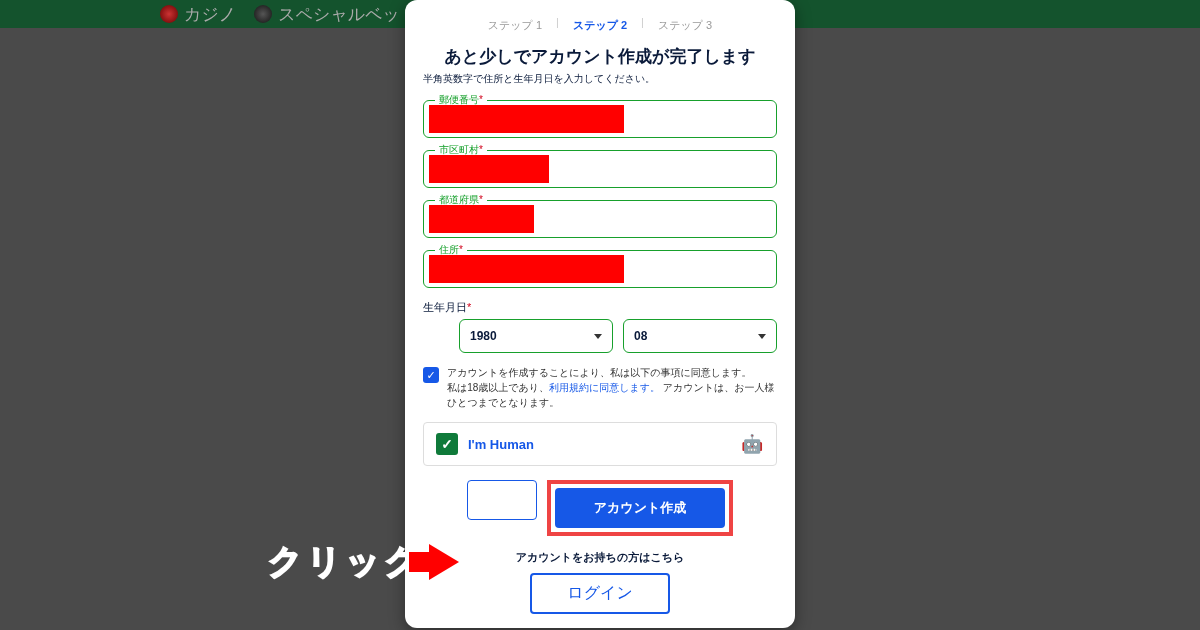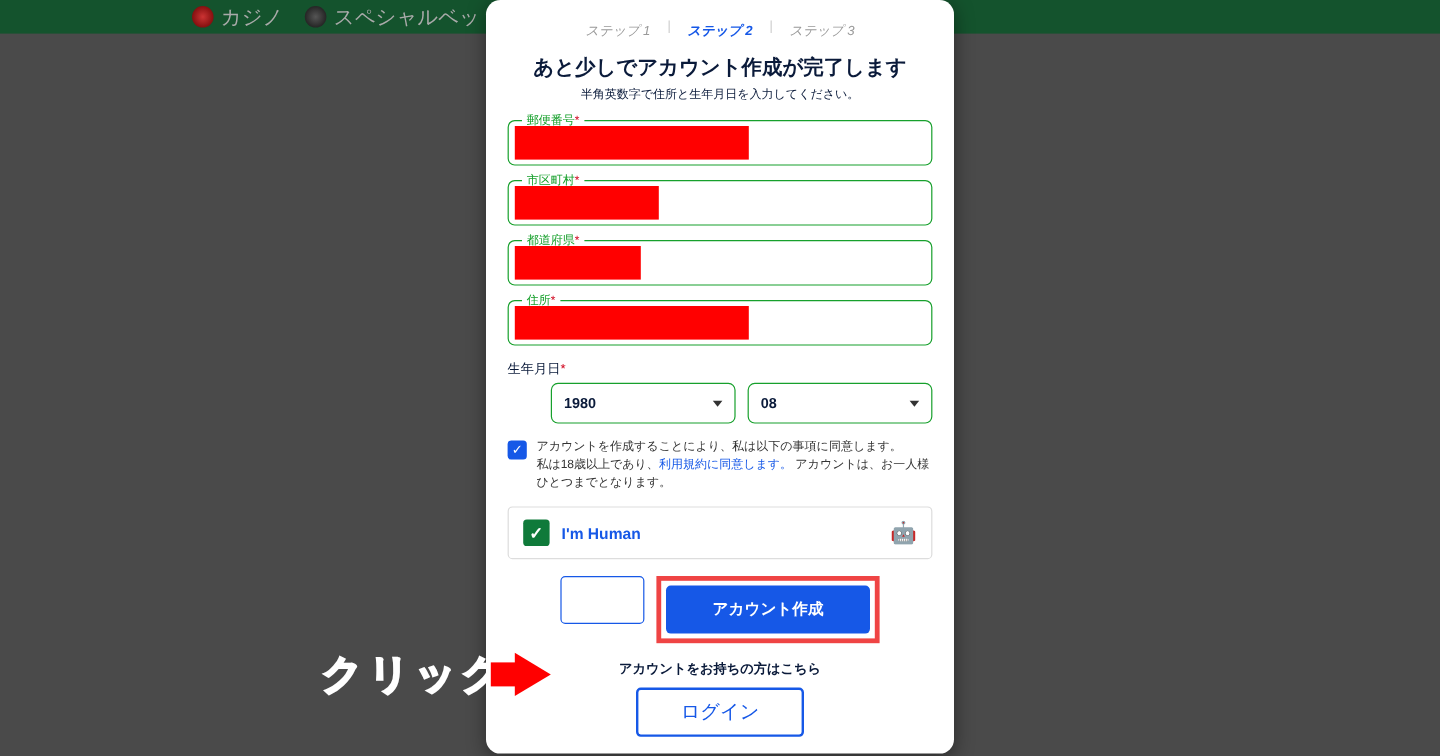--- a/index.html
+++ b/index.html
@@ -43,35 +43,34 @@
     padding: 16px 18px 14px;
     box-shadow: 0 4px 16px rgba(0,0,0,0.4);
   }
 
   .steps {
     display: flex;
     justify-content: center;
     gap: 6px;
     margin-bottom: 10px;
     font-size: 11px;
-    font-style: italic;
   }
   .step { color: #999; padding: 2px 8px; }
   .step.active { color: #1658e7; font-weight: bold; }
   .step-sep { color: #ccc; }
 
   .heading {
     text-align: center;
     font-size: 17px;
     font-weight: bold;
     color: #0a1a3a;
     margin-bottom: 4px;
   }
   .sub {
-    text-align: center;
+    text-align: left;
     font-size: 10px;
     color: #0a1a3a;
     margin-bottom: 14px;
   }
 
   .field {
     position: relative;
     margin-bottom: 12px;
   }
   .field-label {

